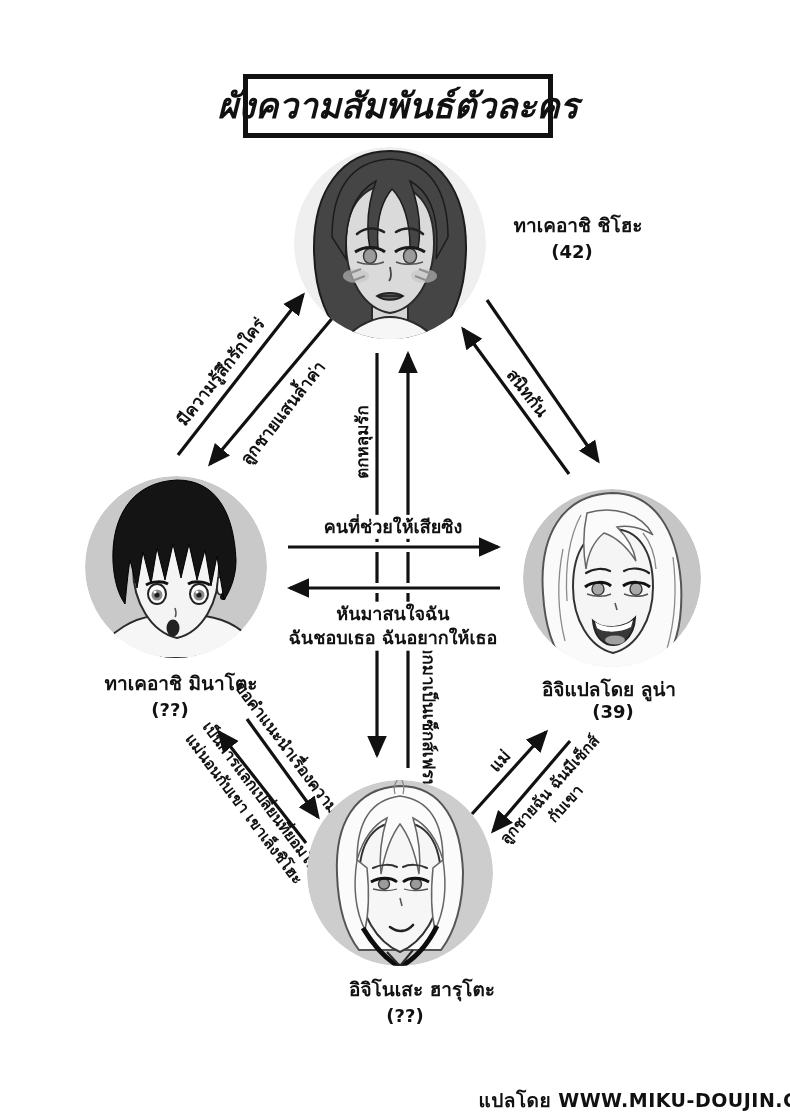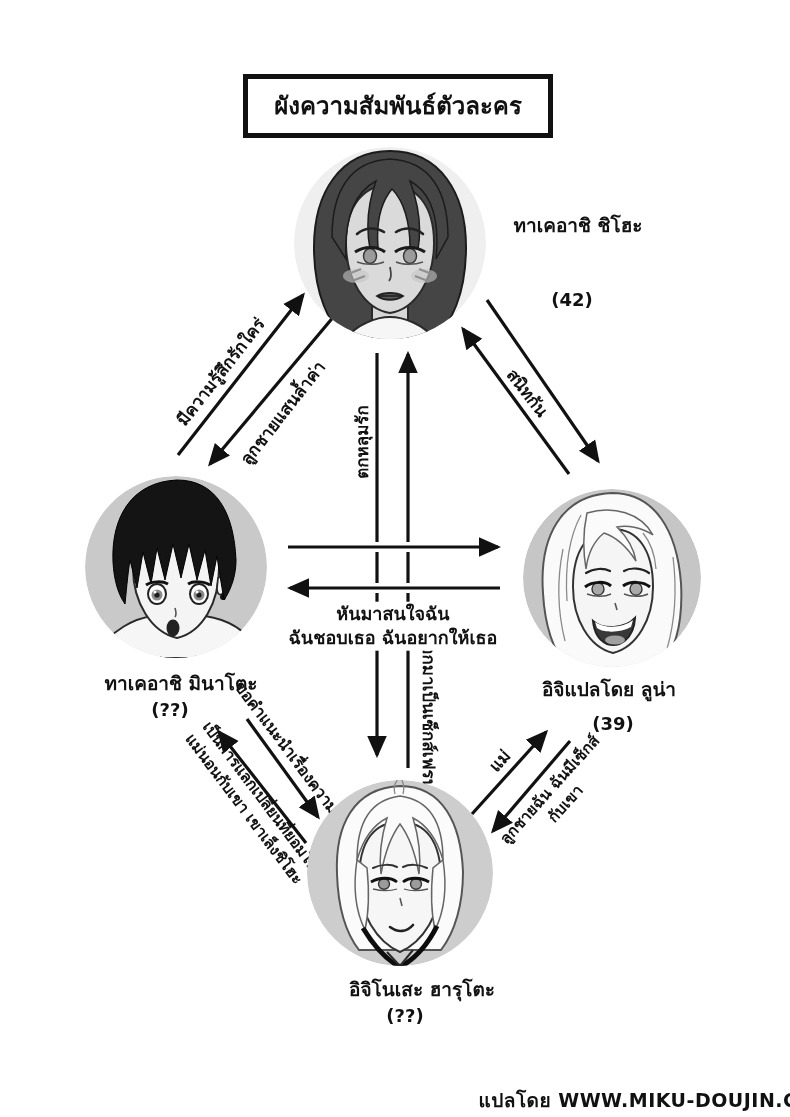--- a/index.html
+++ b/index.html
@@ -8,21 +8,21 @@
     font-family:"DejaVu Sans","Liberation Sans",sans-serif;color:#111;
     overflow:hidden;
   }
   .layer{position:absolute;left:0;top:0;}
   
   .title-box{
     position:absolute;left:243px;top:74px;width:310px;height:64px;
     border:5px solid #111;box-sizing:border-box;background:#fff;
     display:flex;align-items:center;justify-content:center;z-index:4;
   }
-  .title-box .t{font-size:24px;font-weight:700;line-height:1.2;white-space:nowrap;}
+  .title-box .t{font-size:35px;font-weight:700;line-height:1.2;white-space:nowrap;font-style:italic;}
   
   .portrait{position:absolute;z-index:3;}
   
   .lbl{
     position:absolute;z-index:2;white-space:nowrap;
     font-size:17px;font-weight:600;line-height:1.35;color:#111;
     transform:translate(-50%,-50%);
   }
   .lbl.bg{background:#fff;padding:0 6px;}
   .lbl.center2{text-align:center;white-space:nowrap;}
@@ -203,37 +203,38 @@
         <path d="M97,109 C103,111 113,111 121,109" fill="none" stroke="#555" stroke-width="1.3"></path>
         <path d="M93,118 l2,8" stroke="#555" stroke-width="1.6" fill="none"></path>
         <path d="M83,147 C91,153 100,152 106,145" fill="none" stroke="#222" stroke-width="2.6" stroke-linecap="round"></path>
         <path d="M56,148 C68,168 80,180 93,187 C106,180 120,166 130,146" fill="none" stroke="#0d0d0d" stroke-width="5"></path>
         <path d="M80,172 L93,186 L106,170" fill="none" stroke="#2a2a2a" stroke-width="2"></path>
       </g>
     </svg>
   </div>
 
   <div class="cname" style="left:578px;top:213px;">ทาเคอาชิ ชิโฮะ</div>
-  <div class="cage" style="left:572px;top:241px;margin-top:48px;">(42)</div>
+  <div class="cage" style="left:572px;top:241px;">(42)</div>
 
   <div class="cname" style="left:181px;top:671px;">ทาเคอาชิ มินาโตะ</div>
   <div class="cage" style="left:170px;top:699px;">(??)</div>
 
   <div class="cname" style="left:609px;top:677px;">อิจิแปลโดย ลูน่า</div>
-  <div class="cage" style="left:613px;top:701px;margin-top:12px;">(39)</div>
+  <div class="cage" style="left:613px;top:701px;">(39)</div>
 
   <div class="cname" style="left:422px;top:977px;">อิจิโนเสะ ฮารุโตะ</div>
   <div class="cage" style="left:405px;top:1005px;">(??)</div>
 
   <div class="lbl r-m52" style="left:221px;top:372px;">มีความรู้สึกรักใคร่</div>
   <div class="lbl r-m52" style="left:283px;top:413px;">ลูกชายแสนล้ำค่า</div>
   <div class="lbl r-52" style="left:527px;top:393px;">สนิทกัน</div>
   <div class="lbl r-m90" style="left:362px;top:442px;">ตกหลุมรัก</div>
   <div class="lbl r-90" style="left:429px;top:712px;">หลอกมาเป็นเซ็กส์เฟรนด์</div>
 
+  <div class="lbl bg" style="left:393px;top:527px;font-size:18px;">คนที่ช่วยให้เสียซิง</div>
   <div class="lbl bg center2" style="left:393px;top:626px;font-size:18px;">
     <div>หันมาสนใจฉัน</div>
     <div>ฉันชอบเธอ ฉันอยากให้เธอ</div>
   </div>
 
   <div class="lbl r-53" style="left:292px;top:755px;font-size:16px;">ขอคำแนะนำเรื่องความรัก</div>
   <div class="lbl r-53 center2 small" style="left:252px;top:803px;">
     <div>เป็นการแลกเปลี่ยนที่ยอมให้</div>
     <div>แม่นอนกับเขา เขาเล็งชิโฮะ</div>
   </div>

